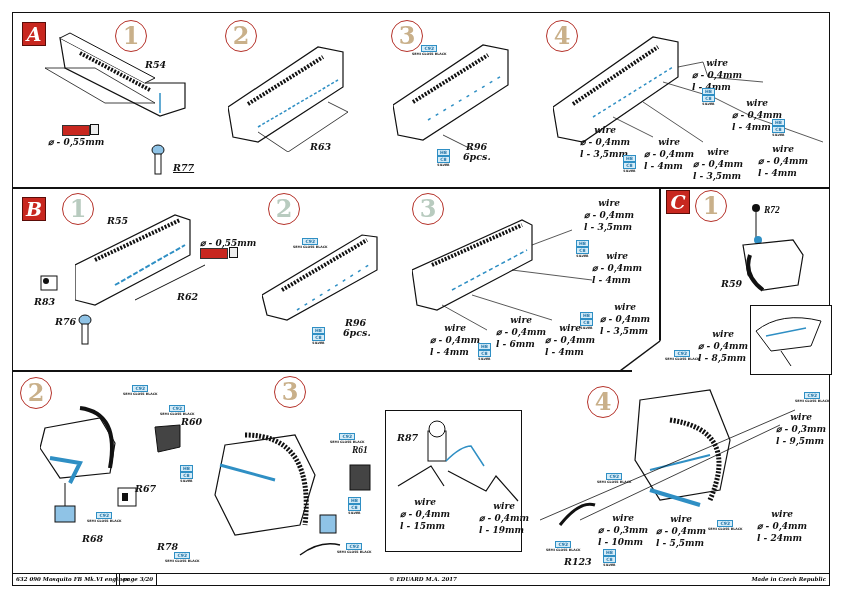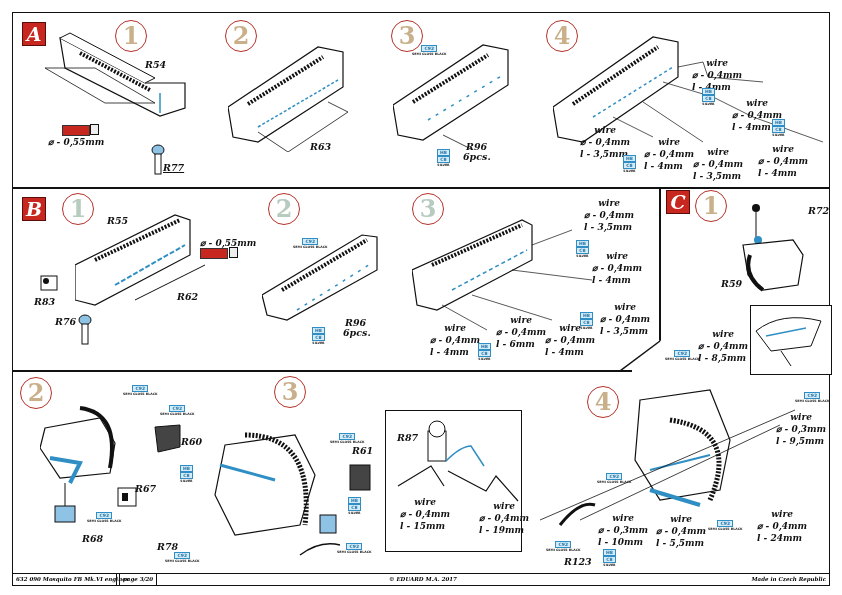--- a/index.html
+++ b/index.html
@@ -61,21 +61,21 @@
   <path d="M50,95 L80,110" stroke="#111" stroke-width=".8"></path>
 </svg>
 <svg class="art" style="left:553px;top:22px;" width="270" height="150">
   <path d="M0,85 L100,15 L125,20 L125,55 L30,120 L5,115 Z" fill="#fff" stroke="#111" stroke-width="1.2"></path>
   <path d="M20,82 L105,25" stroke="#111" stroke-width="4" stroke-dasharray="2,1.5"></path>
   <path d="M40,95 L120,45" stroke="#2f8fc4" stroke-width="1.5" stroke-dasharray="3,3"></path>
   <path d="M125,45 L150,40 L155,55 L210,60 M110,60 L160,75 L200,95 L270,120 M90,80 L150,120 M60,95 L100,115" fill="none" stroke="#111" stroke-width=".7"></path>
 </svg>
 
 <div class="part" style="left:145px;top:59px;">R54</div>
-<div class="part" style="left:163px;top:162px;text-decoration:underline;">R77</div>
+<div class="part" style="left:173px;top:162px;text-decoration:underline;">R77</div>
 <div class="part" style="left:310px;top:141px;">R63</div>
 <div class="part" style="left:466px;top:141px;">R96</div>
 <div class="part" style="left:463px;top:151px;">6pcs.</div>
 
 <svg class="art" style="left:150px;top:140px;" width="16" height="40">
     <ellipse cx="8" cy="10" rx="6" ry="5" fill="#8fc3e6" stroke="#111"></ellipse>
     <rect x="5" y="14" width="6" height="20" fill="#fff" stroke="#111"></rect>
   </svg>
 
 <div class="redbar" style="left:62px;top:125px;"></div>
@@ -234,21 +234,21 @@
     <div class="cap">SILVER</div>
   </div>
 <div class="colorbox" style="left:478px;top:343px;">
     <div class="cb">H8</div>
     <div class="cb">C8</div>
     <div class="cap">SILVER</div>
   </div>
 
 <div class="sec-badge" style="left:666px;top:190px;">C</div>
 <div class="step" style="left:695px;top:190px;">1</div>
-<div class="part" style="left:808px;top:205px;">R72</div>
+<div class="part" style="left:764px;top:205px;font-family:Liberation Serif, serif;">R72</div>
 <div class="part" style="left:721px;top:278px;">R59</div>
 <svg class="art" style="left:738px;top:200px;" width="70" height="95">
   <circle cx="18" cy="8" r="4" fill="#111"></circle>
     <line x1="18" y1="12" x2="18" y2="38" stroke="#111"></line>
   <circle cx="20" cy="40" r="4" fill="#2f8fc4"></circle>
   <path d="M5,45 L55,40 L65,55 L60,85 L25,90 L10,75 Z" fill="#fff" stroke="#111" stroke-width="1.2"></path>
   <path d="M12,55 Q5,75 25,90" fill="none" stroke="#111" stroke-width="4"></path>
 </svg>
 
 <div class="inset" style="left:750px;top:305px;width:80px;height:68px;">
@@ -270,21 +270,21 @@
   <line x1="25" y1="95" x2="25" y2="120" stroke="#111"></line>
   <rect x="15" y="118" width="20" height="16" fill="#8fc3e6" stroke="#111"></rect>
 </svg>
 <svg class="art" style="left:150px;top:422px;" width="35" height="35">
     <path d="M5,5 L30,3 L30,25 L8,30 Z" fill="#444" stroke="#111"></path>
   </svg>
 <svg class="art" style="left:115px;top:485px;" width="25" height="25">
     <rect x="3" y="3" width="18" height="18" fill="#fff" stroke="#111"></rect>
     <rect x="7" y="8" width="6" height="8" fill="#111"></rect>
   </svg>
-<div class="part" style="left:181px;top:436px;font-style:italic;">R60</div>
+<div class="part" style="left:181px;top:416px;font-style:italic;">R60</div>
 <div class="part" style="left:135px;top:483px;">R67</div>
 <div class="part" style="left:82px;top:533px;">R68</div>
 <div class="part" style="left:157px;top:541px;">R78</div>
 
 <div class="colorbox" style="left:123px;top:385px;">
     <div class="cb">C92</div>
     <div class="cap">SEMI GLOSS BLACK</div>
   </div>
 <div class="colorbox" style="left:160px;top:405px;">
     <div class="cb">C92</div>
@@ -305,21 +305,21 @@
   </div>
 
 <svg class="art" style="left:205px;top:415px;" width="170" height="150">
   <path d="M20,30 L90,20 L110,60 L95,110 L30,120 L10,80 Z" fill="#fff" stroke="#111" stroke-width="1.2"></path>
   <path d="M40,20 Q110,20 100,110" fill="none" stroke="#111" stroke-width="5" stroke-dasharray="2,1.5"></path>
   <path d="M15,50 L70,65" stroke="#2f8fc4" stroke-width="3"></path>
   <rect x="145" y="50" width="20" height="25" fill="#444" stroke="#111"></rect>
   <rect x="115" y="100" width="16" height="18" fill="#8fc3e6" stroke="#111"></rect>
   <path d="M95,140 Q115,125 135,130" fill="none" stroke="#111" stroke-width="1.5"></path>
 </svg>
-<div class="part" style="left:352px;top:445px;">R61</div>
+<div class="part" style="left:352px;top:445px;font-family:Liberation Serif, serif;">R61</div>
 <div class="colorbox" style="left:330px;top:433px;">
     <div class="cb">C92</div>
     <div class="cap">SEMI GLOSS BLACK</div>
   </div>
 <div class="colorbox" style="left:348px;top:497px;">
     <div class="cb">H8</div>
     <div class="cb">C8</div>
     <div class="cap">SILVER</div>
   </div>
 <div class="colorbox" style="left:337px;top:543px;">

